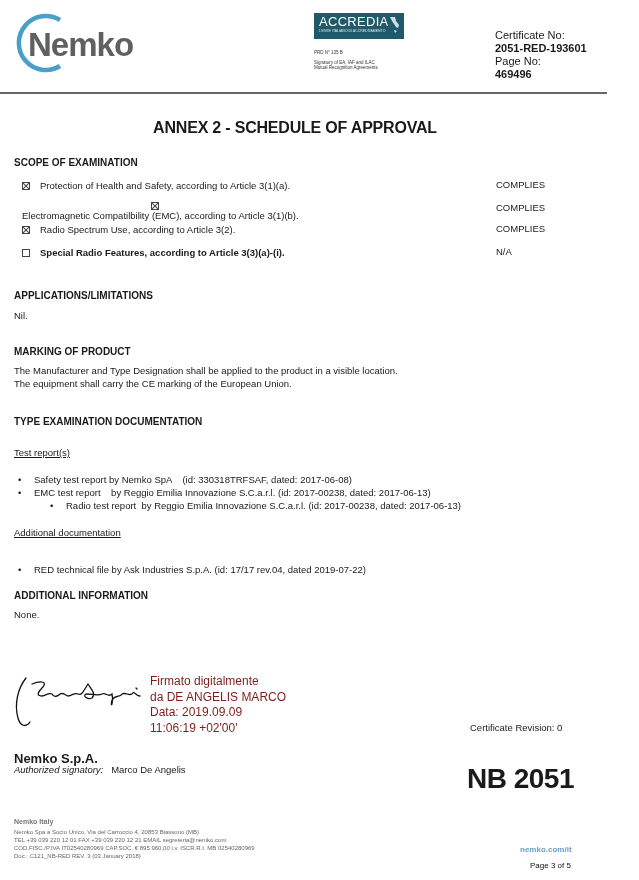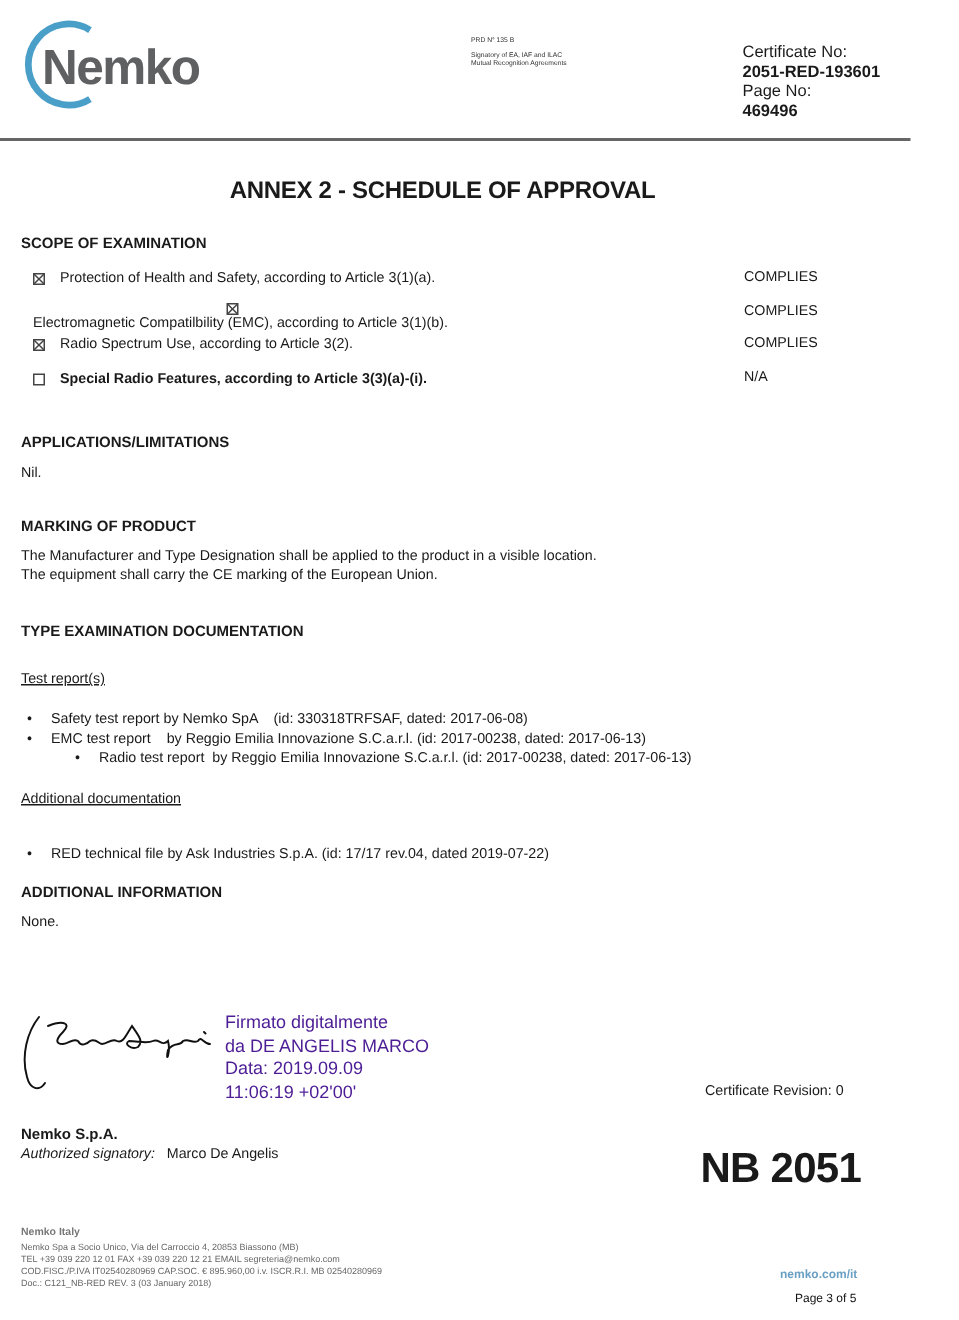--- a/index.html
+++ b/index.html
@@ -34,42 +34,49 @@
     .cb.checked::before, .cb.checked::after {
       content: ""; position: absolute; left: 50%; top: 50%; width: 9px; height: 1px; background: #444;
     }
     .cb.checked::before { transform: translate(-50%, -50%) rotate(45deg); }
     .cb.checked::after { transform: translate(-50%, -50%) rotate(-45deg); }
     .result { left: 496px; font-size: 9.5px; }
     .ul { text-decoration: underline; font-size: 9.5px; left: 14px; }
     .bullet-row { left: 18px; font-size: 9.5px; white-space: pre; }
     .bullet-row .dot { display: inline-block; width: 16px; }
     .sig { left: 12px; top: 674px; width: 140px; height: 60px; }
-    .sig-text { left: 150px; top: 674px; font-size: 12px; line-height: 15.5px; color: #4c1d95; }
+    .sig-text { left: 150px; top: 674px; font-size: 12px; line-height: 15.5px; color: #7f1d1d; }
     .revision { left: 470px; top: 722px; font-size: 9.5px; }
     .nb { left: 467px; top: 763px; font-size: 28px; font-weight: bold; letter-spacing: -0.5px; }
-    .company { left: 14px; top: 751px; font-size: 10px; font-weight: bold; }
+    .company { left: 14px; top: 751px; font-size: 13px; font-weight: bold; }
     .authorized { left: 14px; top: 764px; font-size: 9.5px; }
     .authorized i { font-style: italic; }
     .footer-title { left: 14px; top: 818px; font-size: 7px; font-weight: bold; color: #777; }
     .footer-line { left: 14px; font-size: 6px; color: #666; line-height: 8px; white-space: nowrap; }
     .footer-url { left: 520px; top: 845px; font-size: 8px; font-weight: bold; color: #6a9fc4; }
     .page { left: 530px; top: 861px; font-size: 8px; color: #111; }
   </style>
 </head>
 <body>
 
 <div class="abs logo">
   <svg width="135" height="62" viewBox="0 0 135 62">
     <path d="M 48 8 A 27 27 0 1 0 48 54" fill="none" stroke="#4a9fc9" stroke-width="4.5"></path>
     <text x="16" y="44" font-family="Liberation Sans, sans-serif" font-size="33" font-weight="bold" fill="#5f6062" letter-spacing="-1">Nemko</text>
   </svg>
 </div>
 
 <div class="abs accredia">
+  <div class="accredia-box">
+    <span class="accredia-name">ACCREDIA</span>
+    <span class="accredia-sub">L'ENTE ITALIANO DI ACCREDITAMENTO</span>
+    <svg class="accredia-map" viewBox="0 0 12 18">
+      <path d="M2 1 L7 1 L8 5 L11 9 L10 12 L8 11 L6 8 L4 5 Z M6 14 L9 15 L7 17 Z" fill="#cfe0e5"></path>
+    </svg>
+  </div>
   <div class="accredia-prd">PRD N° 135 B</div>
   <div class="accredia-sign">
     <div>Signatory of EA, IAF and ILAC</div>
     <div>Mutual Recognition Agreements</div>
   </div>
 </div>
 
 <div class="abs certblock">
   <div class="lbl">Certificate No:</div>
   <div class="val">2051-RED-193601</div>

